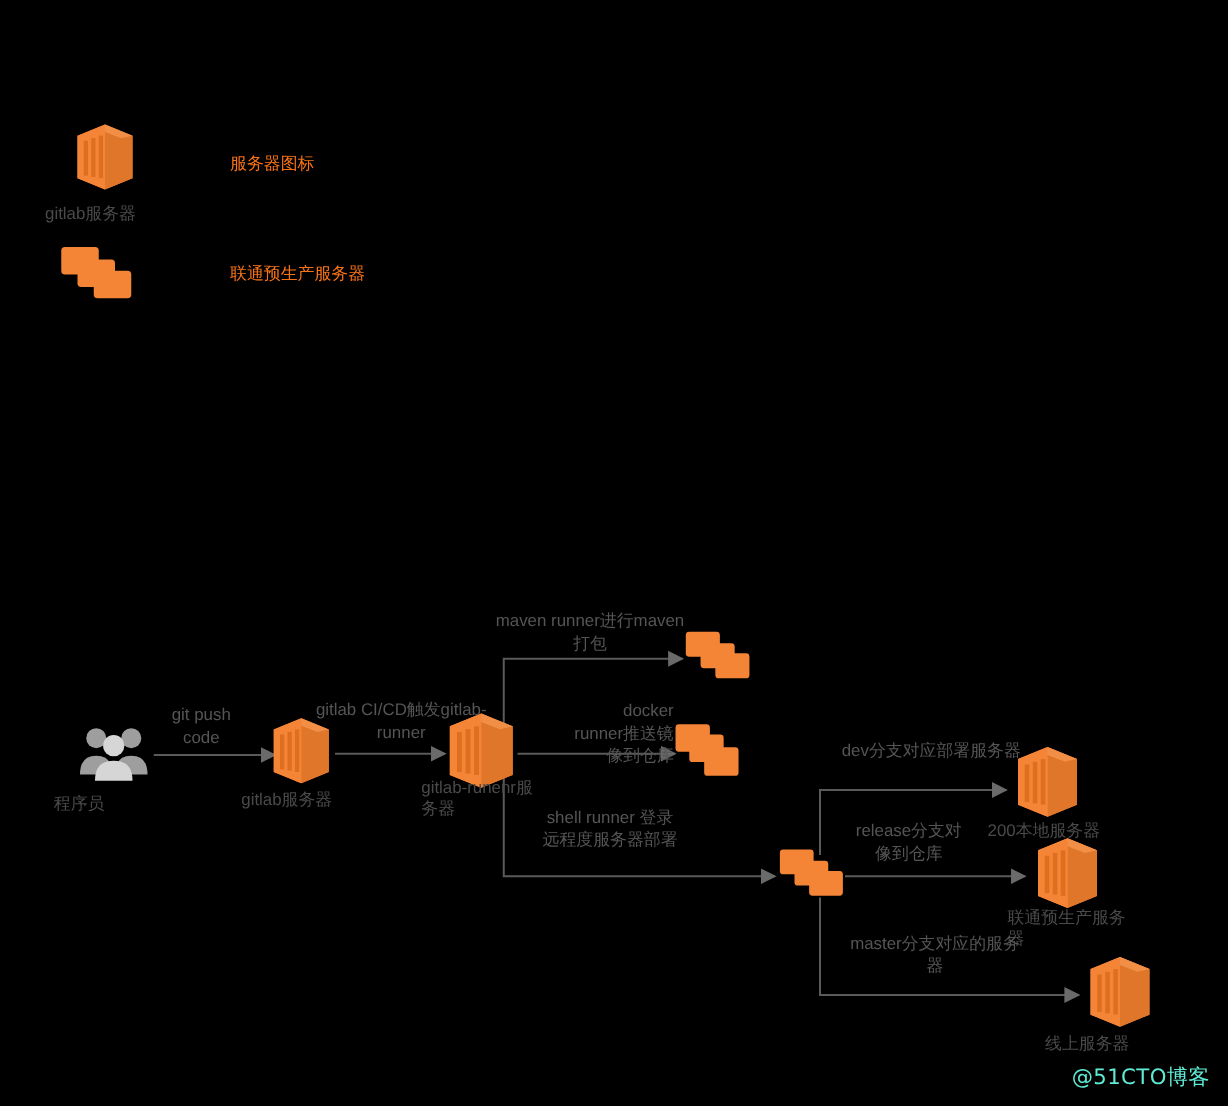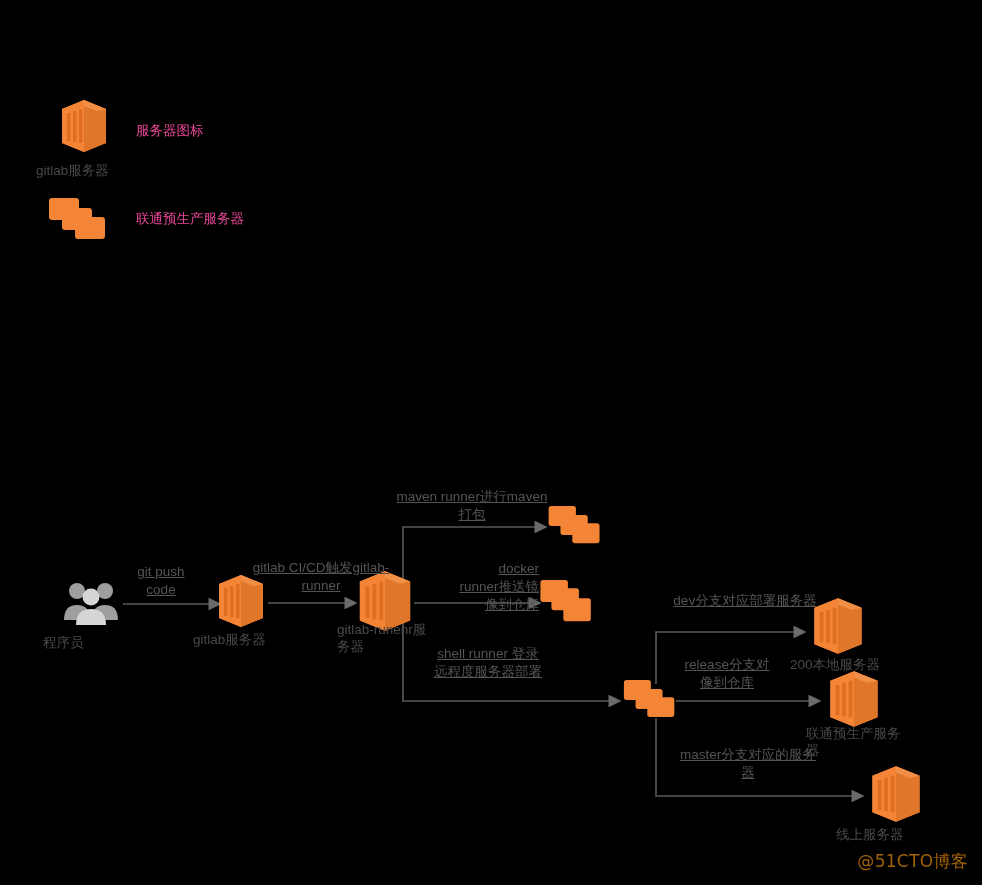--- a/index.html
+++ b/index.html
@@ -51,41 +51,41 @@
 
   
   .caption {
     position: absolute;
     color: #555555;
     font-size: 13.5px;
     line-height: 18px;
     text-align: center;
     white-space: pre-wrap;
     transform: translateX(-50%);
-    text-decoration: underline;
   }
 
   
   .legend-row {
     position: absolute;
   }
   .legend-text {
     position: absolute;
-    color: #ec4899;
+    color: #f97316;
     font-size: 13.5px;
     line-height: 18px;
     white-space: nowrap;
+    margin-left: 48px;
   }
 
   
   #watermark {
     position: absolute;
     right: 14px;
     bottom: 12px;
-    color: #a16207;
+    color: #5eead4;
     font-size: 17px;
     letter-spacing: .3px;
     font-family: "DejaVu Sans", sans-serif;
   }
 </style>
 </head>
 <body>
 
 <div id="canvas">
 

